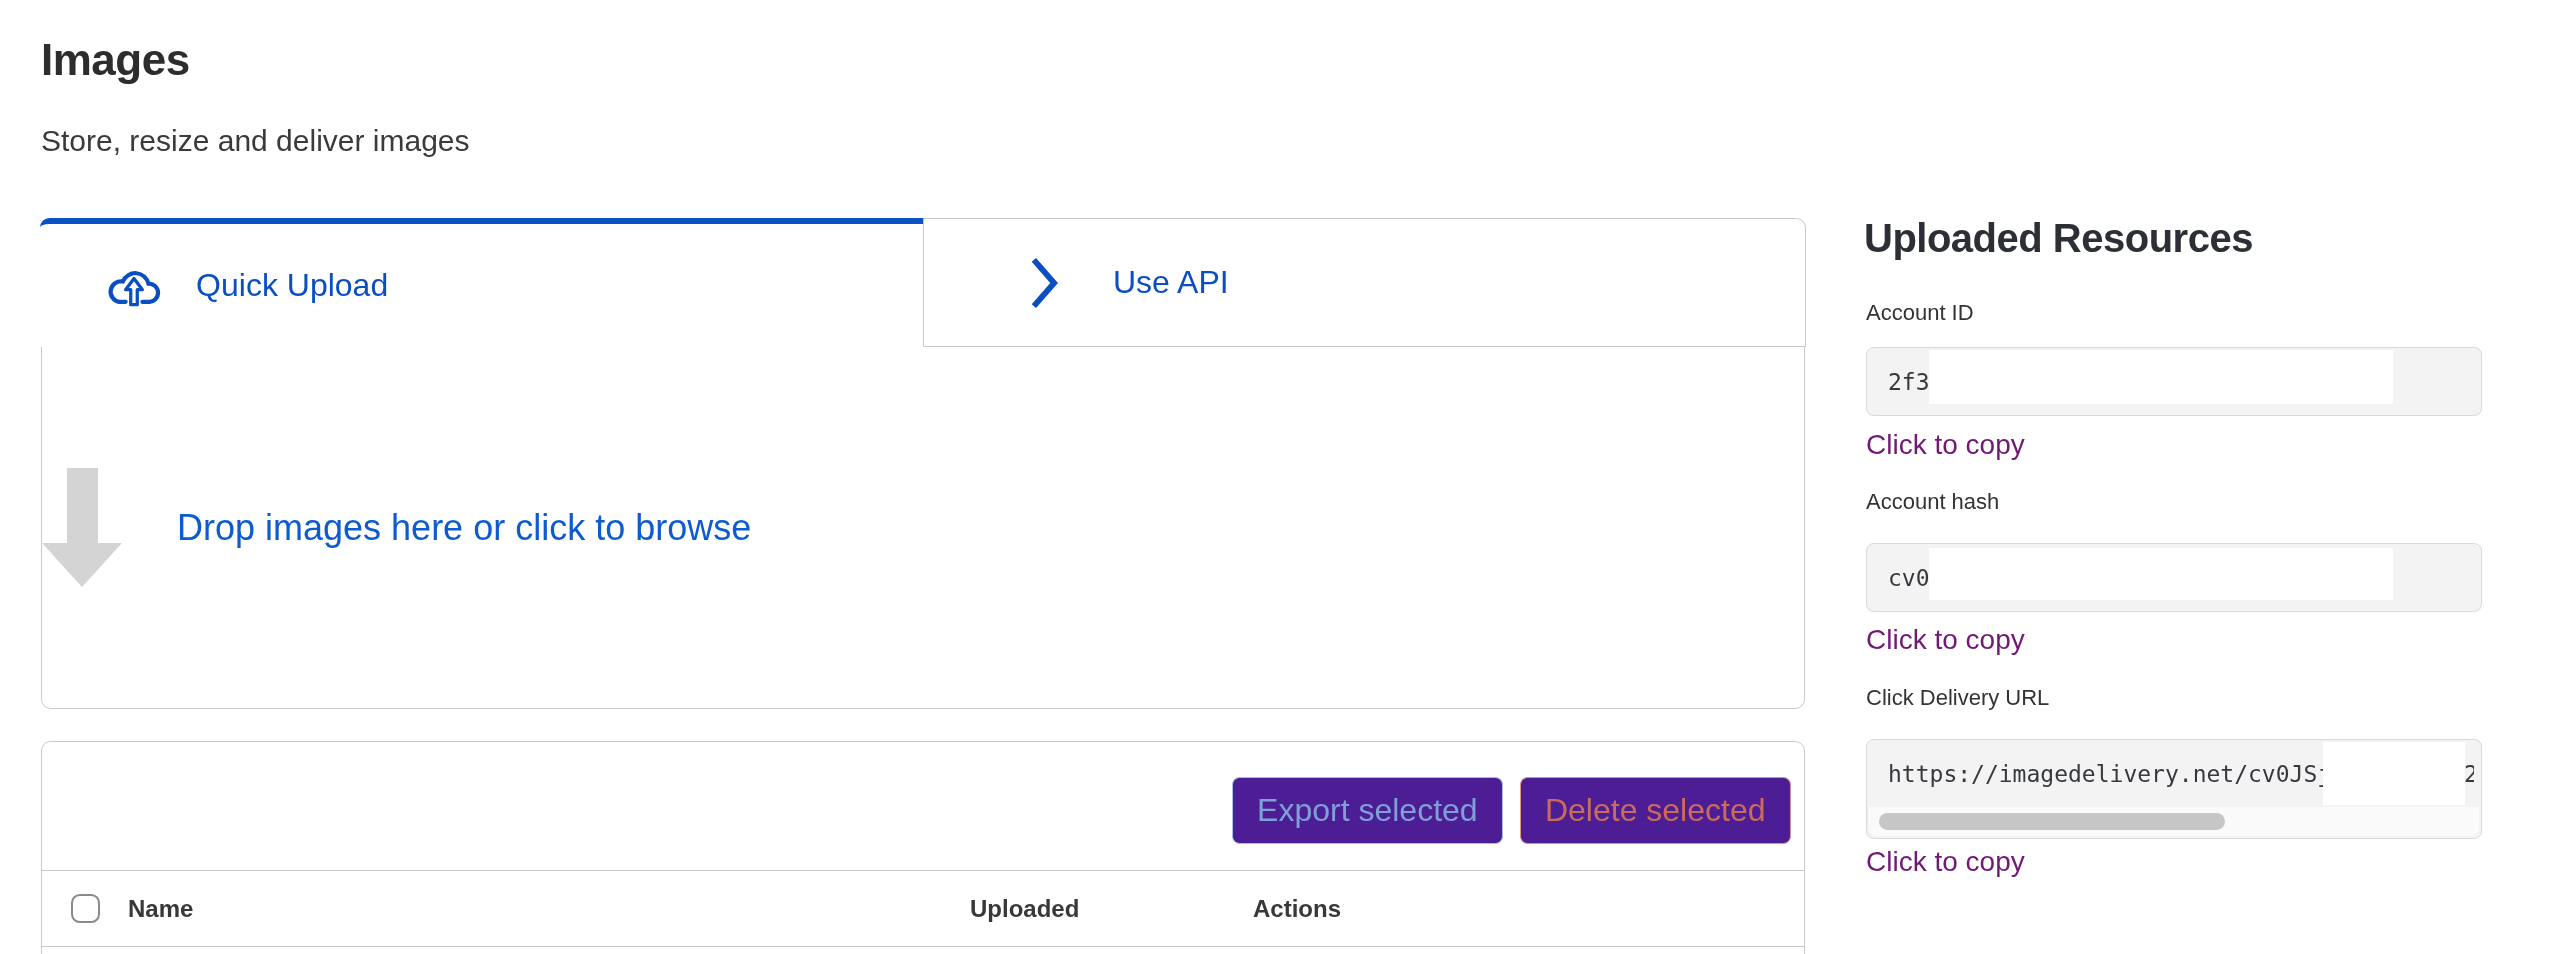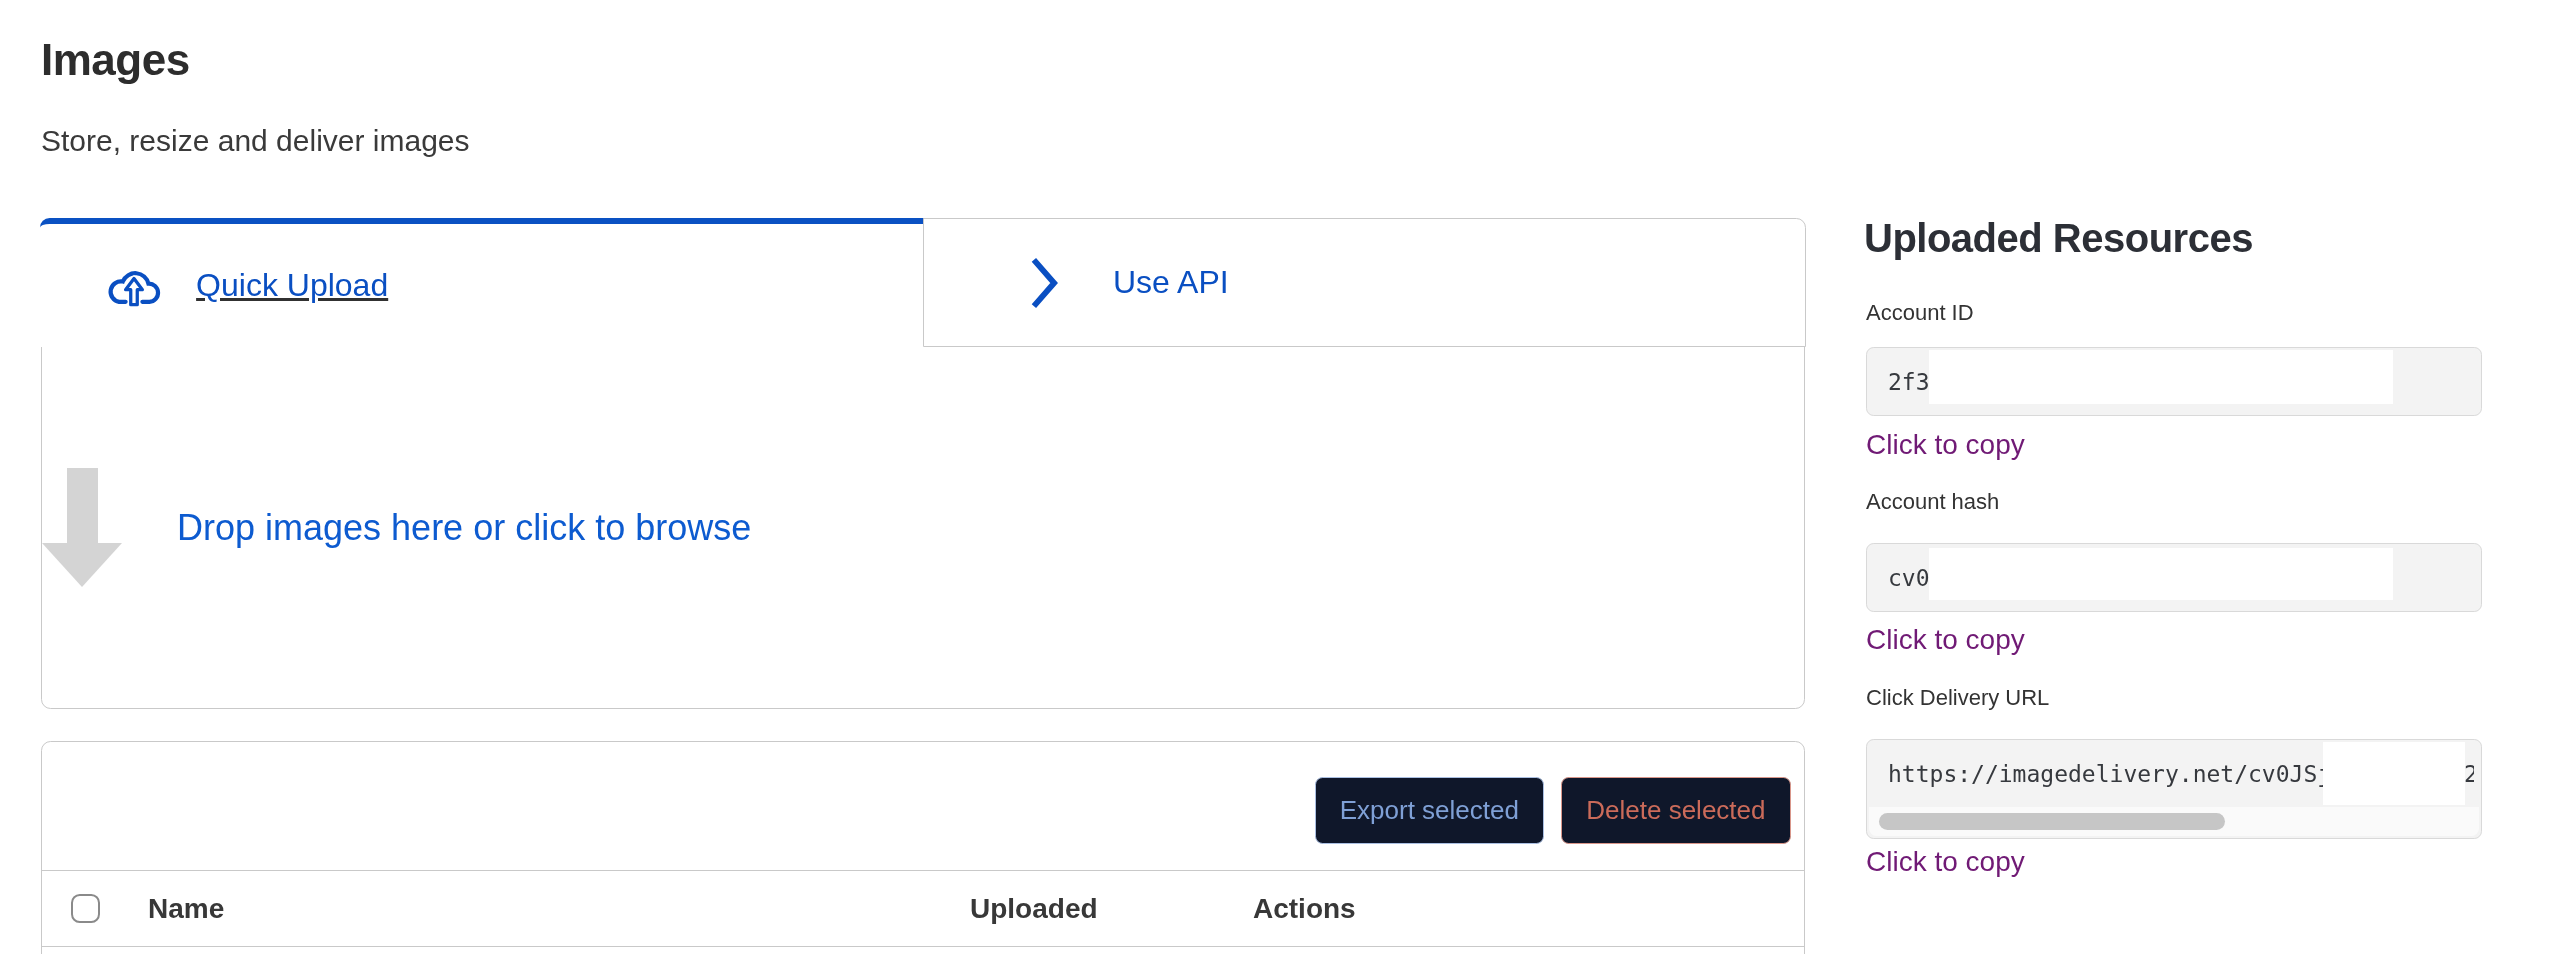--- a/index.html
+++ b/index.html
@@ -12,21 +12,21 @@
 
   
   .page-title{left:41px;top:35px;font-size:44px;font-weight:bold;color:#2d2d2d;letter-spacing:-0.5px;}
   .page-subtitle{left:41px;top:124px;font-size:30px;color:#3a3a3a;}
 
   
   .card1{left:41px;top:219px;width:1764px;height:490px;border:1.9px solid #c9c9c9;
          border-radius:9.6px;background:#fff;box-sizing:border-box;}
   .tab-active{position:absolute;left:-1.9px;top:-1.9px;width:885px;height:129px;
          border-top:6.7px solid #0a51c3;border-radius:9.6px 0 0 0;background:#fff;
-         box-sizing:border-box;display:flex;align-items:center;padding-left:66px;cursor:pointer;text-decoration:underline;}
+         box-sizing:border-box;display:flex;align-items:center;padding-left:66px;cursor:pointer;}
   .tab-inactive{position:absolute;left:881px;top:-1.9px;right:-1.9px;height:129px;
          border:1.9px solid #c9c9c9;border-top:1.9px solid #c9c9c9;border-radius:0 9.6px 0 0;
          background:#fff;box-sizing:border-box;display:flex;align-items:center;
          padding-left:105px;cursor:pointer;}
   .tab-label{font-size:32px;color:#0a4fc2;}
   .tab-active .tab-label{margin-left:34px;}
   .tab-inactive .tab-label{margin-left:53px;}
 
   .dropzone{position:absolute;left:0;top:127px;right:0;bottom:0;display:flex;
          align-items:center;justify-content:flex-start;gap:54px;cursor:pointer;}
@@ -35,27 +35,27 @@
   .drop-arrow .head{position:absolute;left:0;top:75px;width:0;height:0;
          border-left:40px solid transparent;border-right:40px solid transparent;
          border-top:44px solid #d4d4d4;}
   .drop-label{font-size:36px;color:#0d5bd0;}
 
   
   .card2{left:41px;top:741px;width:1764px;height:404px;border:1.9px solid #c9c9c9;
          border-radius:9.6px;background:#fff;box-sizing:border-box;}
   .toolbar{height:128px;display:flex;justify-content:flex-end;align-items:flex-start;
          padding:35px 13.5px 0 0;gap:17.3px;box-sizing:border-box;}
-  .btn{height:65px;padding:0 24px;font-size:26px;background:#0f172a;border-radius:7.7px;
+  .btn{height:65px;padding:0 24px;font-size:32px;background:#4c1d95;border-radius:7.7px;
          display:flex;align-items:center;cursor:pointer;font-family:"Liberation Sans",sans-serif;}
   .btn-export{border:1.9px solid #aabfe2;color:#7fa0d6;}
   .btn-delete{border:1.9px solid #d9968a;color:#cb6b5a;}
   .thead{border-top:1.9px solid #c9c9c9;border-bottom:1.9px solid #c9c9c9;height:77px;
          box-sizing:border-box;position:relative;display:flex;align-items:center;
-         padding-left:29px;font-size:28px;font-weight:bold;color:#383838;gap:20px;}
+         padding-left:29px;font-size:24px;font-weight:bold;color:#383838;}
   .checkbox{width:29px;height:29px;border:2.9px solid #8a8a8a;border-radius:8.7px;
          background:#fff;box-sizing:border-box;cursor:pointer;}
   .col-name{margin-left:28px;}
   .col-uploaded{position:absolute;left:928px;top:0;height:100%;display:flex;align-items:center;}
   .col-actions{position:absolute;left:1211px;top:0;height:100%;display:flex;align-items:center;}
 
   
   .dev-title{left:1864px;top:216px;font-size:40px;font-weight:bold;color:#2c2f36;letter-spacing:-0.5px;}
   .field-label{font-size:22px;color:#333333;}
   .copy-hint{font-size:28px;color:#701a75;}

